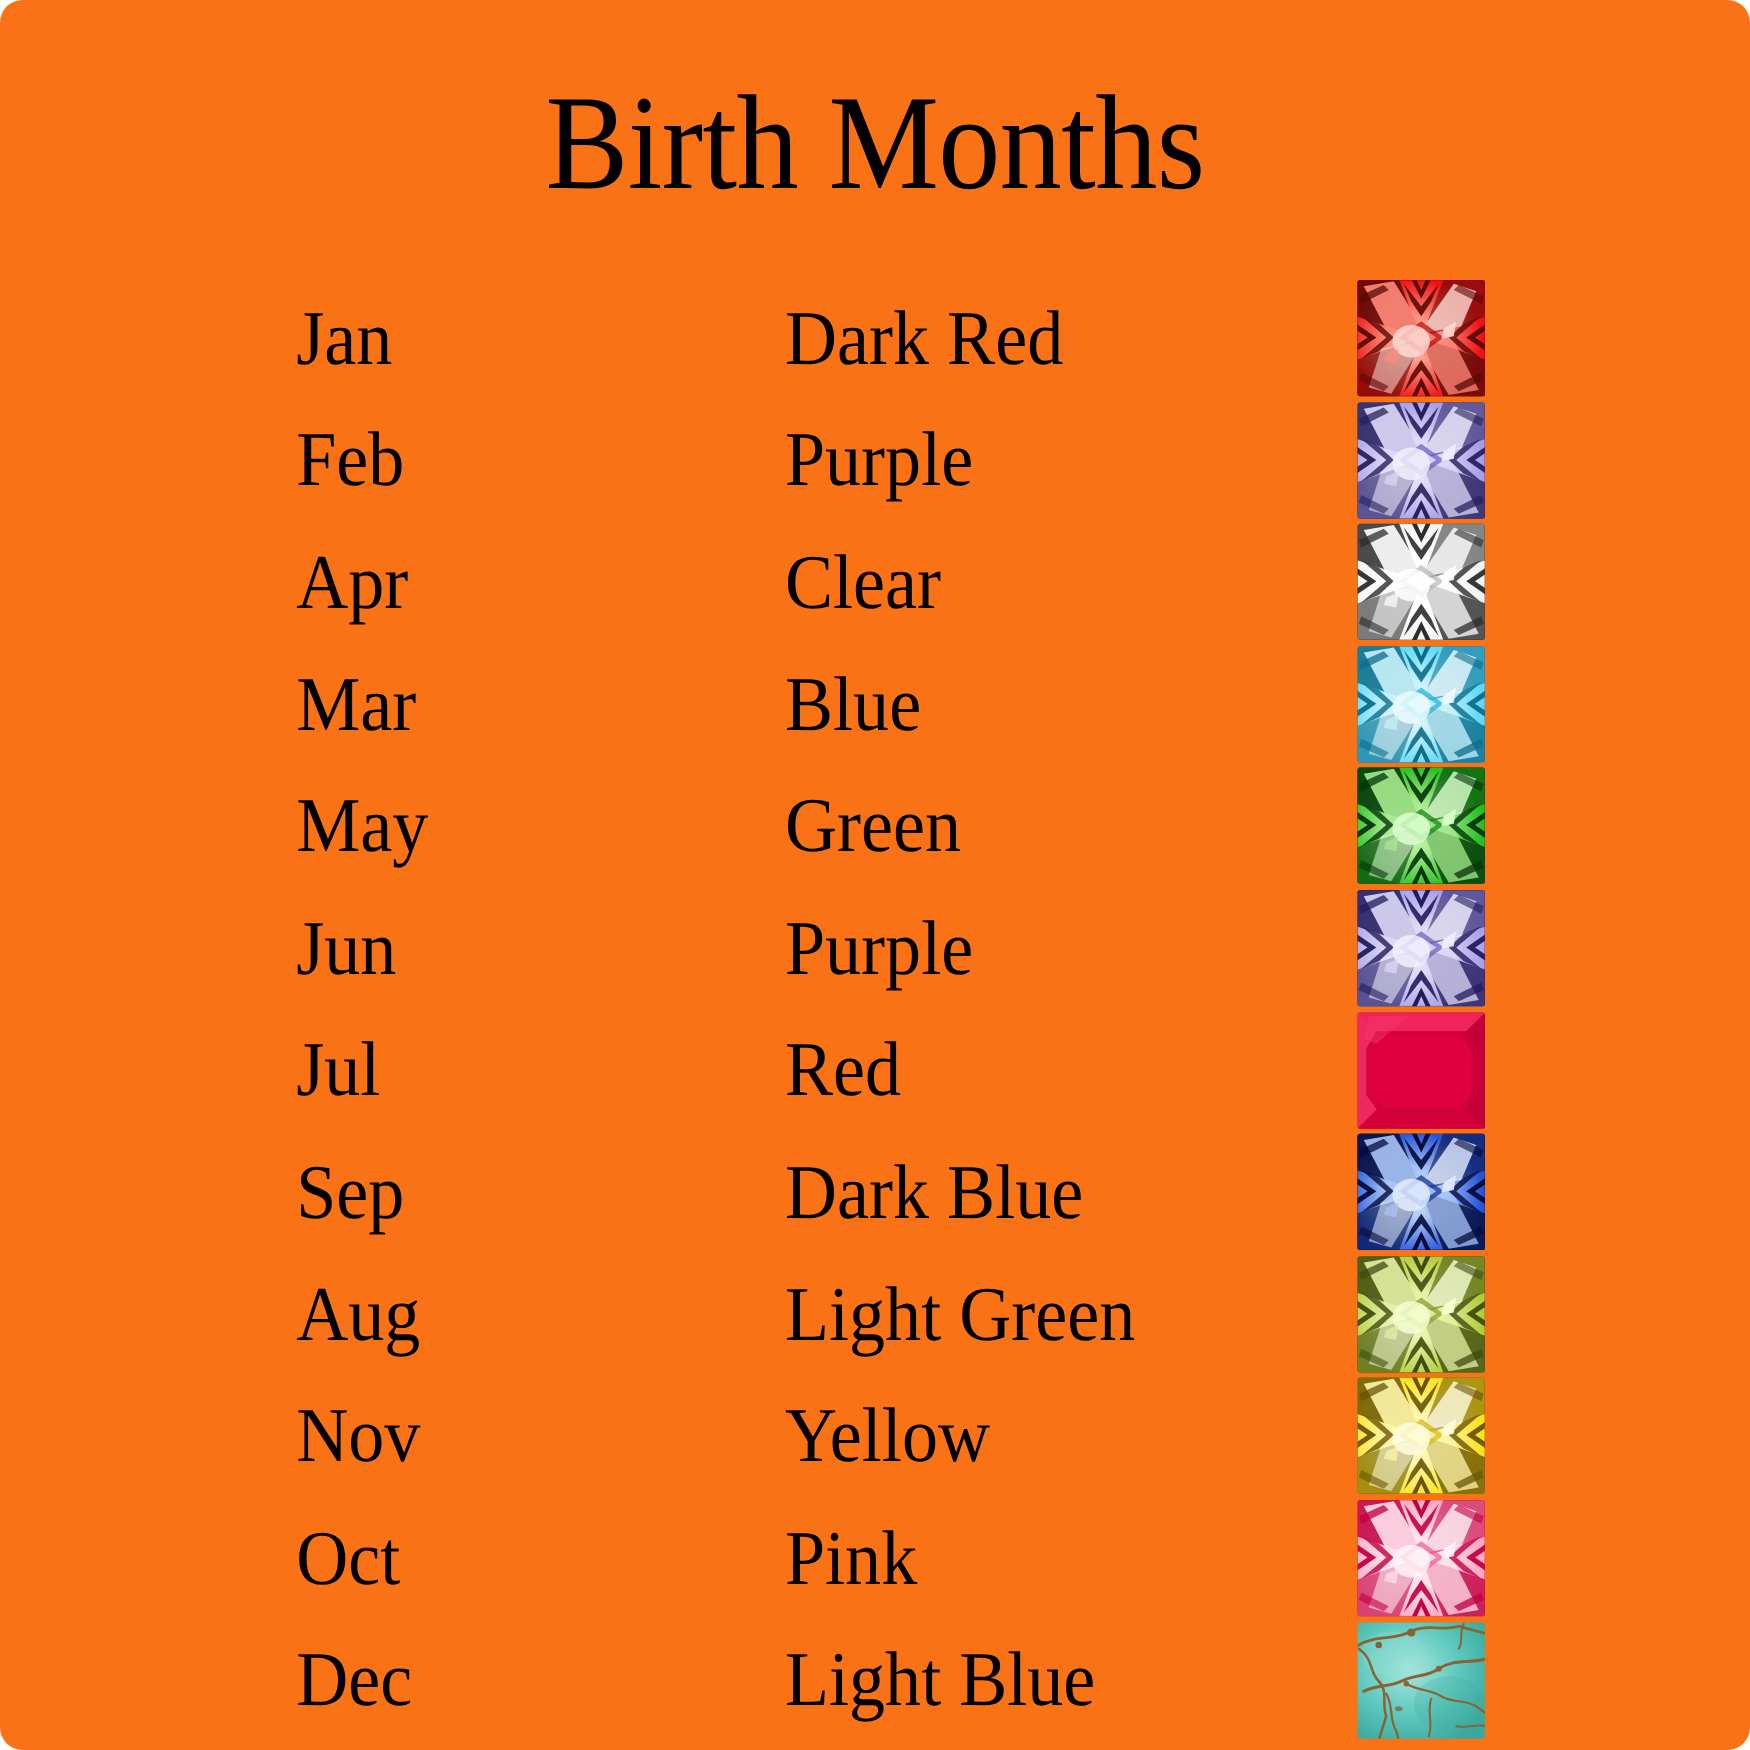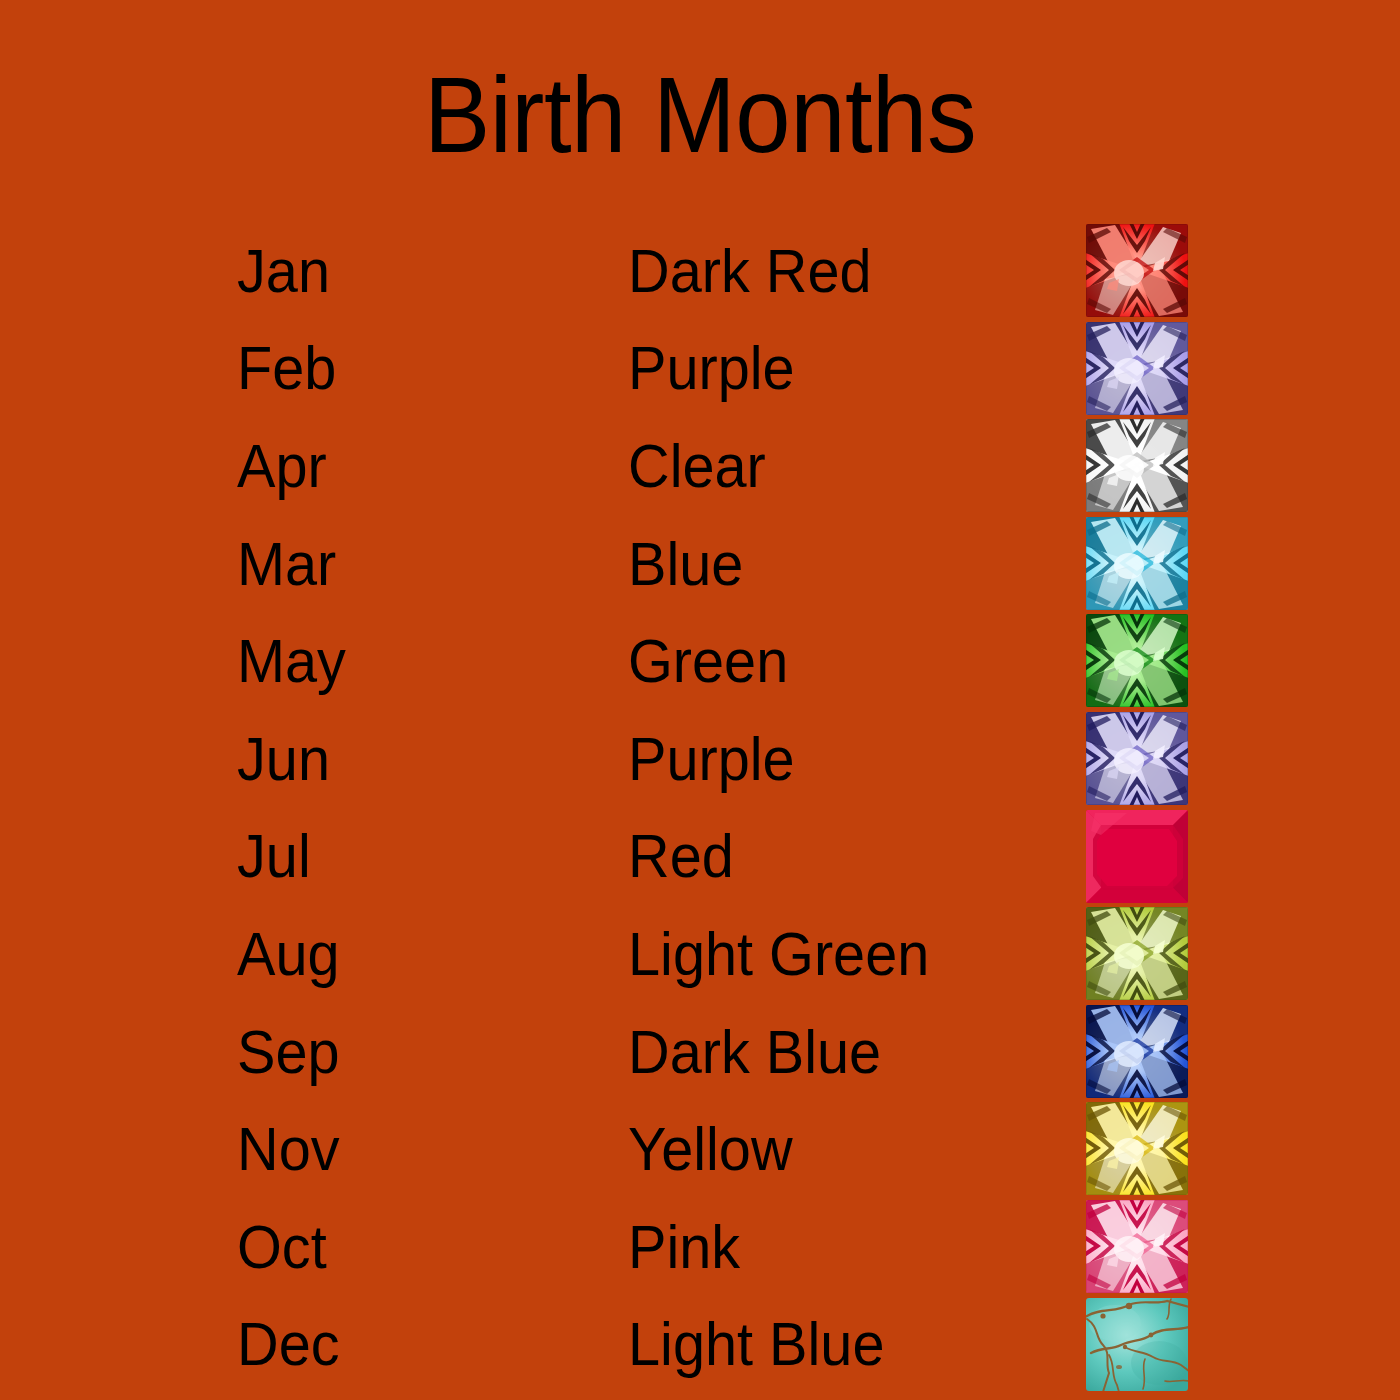--- a/index.html
+++ b/index.html
@@ -5,23 +5,24 @@
 <style>
   html, body {
     margin: 0;
     padding: 0;
     background: #ffffff;
   }
   #page {
     position: relative;
     width: 1400px;
     height: 1400px;
-    background: #c2410c;
+    background: #f97316;
     overflow: hidden;
-    font-family: Liberation Sans, sans-serif;
+    font-family: Liberation Serif, serif;
+    border-radius: 18px;
   }
   #title {
     position: absolute;
     left: 0;
     top: 58px;
     width: 1400px;
     text-align: center;
     font-size: 108px;
     line-height: 1.05;
     font-weight: 400;
@@ -437,20 +438,78 @@
     <polygon points="0,95 16,79 88,79 104,95" fill="#cf0039" opacity="0.8"></polygon>
     <polygon points="16,16 88,16 98,30 98,69 86,81 18,81 8,67 8,30" fill="#cf0039" opacity="0.85"></polygon>
     <polygon points="20,20 84,20 92,32 92,67 82,77 22,77 12,65 12,32" fill="#e0003f"></polygon>
     <polygon points="10,4 42,4 16,26 6,22" fill="#f7336b" opacity="0.5"></polygon>
     <rect x="0" y="0" width="104" height="95" fill="none" stroke="#a60030" stroke-width="2" opacity="0.45"></rect>
   </g>
 </svg>
         </div>
       </div>
       <div class="row">
+        <div class="month">Sep</div>
+        <div class="colorname">Dark Blue</div>
+        <div class="gemwrap">
+<svg viewBox="0 0 104 95" xmlns="http://www.w3.org/2000/svg" shape-rendering="geometricPrecision">
+  <defs>
+    <radialGradient id="g8" cx="45%" cy="52%" r="52%">
+      <stop offset="0%" stop-color="#e2ecff"></stop>
+      <stop offset="42%" stop-color="#a8c4f7"></stop>
+      <stop offset="100%" stop-color="#2455d8"></stop>
+    </radialGradient>
+    <clipPath id="cp8">
+                <rect x="1" y="1" width="102" height="93" rx="2"></rect>
+              </clipPath>
+  </defs>
+  <g clip-path="url(#cp8)">
+    <rect x="0" y="0" width="104" height="95" fill="url(#g8)"></rect>
+
+    <polygon points="0,0 34,0 52,47 0,30" fill="#050c3a" opacity="0.85"></polygon>
+    <polygon points="104,0 70,0 52,47 104,30" fill="#050c3a" opacity="0.55"></polygon>
+    <polygon points="0,95 34,95 52,47 0,65" fill="#050c3a" opacity="0.6"></polygon>
+    <polygon points="104,95 70,95 52,47 104,65" fill="#050c3a" opacity="0.8"></polygon>
+
+    <polygon points="6,6 30,2 56,44 30,52" fill="#a8c4f7" opacity="0.9"></polygon>
+    <polygon points="98,89 74,93 48,50 74,42" fill="#a8c4f7" opacity="0.75"></polygon>
+    <polygon points="96,10 78,4 50,44 84,38" fill="#e2ecff" opacity="0.8"></polygon>
+    <polygon points="10,87 28,92 54,50 20,56" fill="#e2ecff" opacity="0.55"></polygon>
+
+    <polygon points="44,0 52,16 60,0 56,0 52,9 48,0" fill="#050c3a"></polygon>
+    <polygon points="38,4 52,22 66,4 60,18 52,30 44,18" fill="#050c3a" opacity="0.9"></polygon>
+
+    <polygon points="44,95 52,79 60,95 56,95 52,86 48,95" fill="#050c3a"></polygon>
+    <polygon points="38,91 52,73 66,91 60,77 52,65 44,77" fill="#050c3a" opacity="0.9"></polygon>
+
+    <polygon points="0,36 16,47 0,58 0,53 9,47 0,41" fill="#050c3a" opacity="0.95"></polygon>
+    <polygon points="4,30 24,47 4,64 18,58 30,47 18,36" fill="#050c3a" opacity="0.8"></polygon>
+
+    <polygon points="104,36 88,47 104,58 104,53 95,47 104,41" fill="#050c3a" opacity="0.95"></polygon>
+    <polygon points="100,30 80,47 100,64 86,58 74,47 86,36" fill="#050c3a" opacity="0.8"></polygon>
+
+    <polygon points="52,34 70,47 52,60 34,47" fill="#13339c" opacity="0.75"></polygon>
+    <polygon points="52,39 64,47 52,55 40,47" fill="#a8c4f7" opacity="0.9"></polygon>
+
+    <ellipse cx="44" cy="50" rx="15" ry="13" fill="#e2ecff" opacity="0.85"></ellipse>
+
+    <polygon points="2,14 22,5 26,9 4,20" fill="#050c3a" opacity="0.75"></polygon>
+    <polygon points="102,14 82,5 78,9 100,20" fill="#050c3a" opacity="0.6"></polygon>
+    <polygon points="2,81 22,90 26,86 4,75" fill="#050c3a" opacity="0.6"></polygon>
+    <polygon points="102,81 82,90 78,86 100,75" fill="#050c3a" opacity="0.75"></polygon>
+
+    <polygon points="70,40 80,34 78,46 68,48" fill="#e2ecff" opacity="0.9"></polygon>
+    <polygon points="24,60 34,56 32,68 22,66" fill="#a8c4f7" opacity="0.7"></polygon>
+
+    <rect x="0" y="0" width="104" height="95" fill="none" stroke="#050c3a" stroke-width="2.5" opacity="0.9"></rect>
+  </g>
+</svg>
+        </div>
+      </div>
+      <div class="row">
         <div class="month">Aug</div>
         <div class="colorname">Light Green</div>
         <div class="gemwrap">
 <svg viewBox="0 0 104 95" xmlns="http://www.w3.org/2000/svg" shape-rendering="geometricPrecision">
   <defs>
     <radialGradient id="g7" cx="45%" cy="52%" r="52%">
       <stop offset="0%" stop-color="#f6ffd2"></stop>
       <stop offset="42%" stop-color="#e4f0a4"></stop>
       <stop offset="100%" stop-color="#b3cc3c"></stop>
     </radialGradient>
@@ -490,78 +549,20 @@
 
     <polygon points="2,14 22,5 26,9 4,20" fill="#414c10" opacity="0.75"></polygon>
     <polygon points="102,14 82,5 78,9 100,20" fill="#414c10" opacity="0.6"></polygon>
     <polygon points="2,81 22,90 26,86 4,75" fill="#414c10" opacity="0.6"></polygon>
     <polygon points="102,81 82,90 78,86 100,75" fill="#414c10" opacity="0.75"></polygon>
 
     <polygon points="70,40 80,34 78,46 68,48" fill="#f6ffd2" opacity="0.9"></polygon>
     <polygon points="24,60 34,56 32,68 22,66" fill="#e4f0a4" opacity="0.7"></polygon>
 
     <rect x="0" y="0" width="104" height="95" fill="none" stroke="#414c10" stroke-width="2.5" opacity="0.9"></rect>
-  </g>
-</svg>
-        </div>
-      </div>
-      <div class="row">
-        <div class="month">Sep</div>
-        <div class="colorname">Dark Blue</div>
-        <div class="gemwrap">
-<svg viewBox="0 0 104 95" xmlns="http://www.w3.org/2000/svg" shape-rendering="geometricPrecision">
-  <defs>
-    <radialGradient id="g8" cx="45%" cy="52%" r="52%">
-      <stop offset="0%" stop-color="#e2ecff"></stop>
-      <stop offset="42%" stop-color="#a8c4f7"></stop>
-      <stop offset="100%" stop-color="#2455d8"></stop>
-    </radialGradient>
-    <clipPath id="cp8">
-                <rect x="1" y="1" width="102" height="93" rx="2"></rect>
-              </clipPath>
-  </defs>
-  <g clip-path="url(#cp8)">
-    <rect x="0" y="0" width="104" height="95" fill="url(#g8)"></rect>
-
-    <polygon points="0,0 34,0 52,47 0,30" fill="#050c3a" opacity="0.85"></polygon>
-    <polygon points="104,0 70,0 52,47 104,30" fill="#050c3a" opacity="0.55"></polygon>
-    <polygon points="0,95 34,95 52,47 0,65" fill="#050c3a" opacity="0.6"></polygon>
-    <polygon points="104,95 70,95 52,47 104,65" fill="#050c3a" opacity="0.8"></polygon>
-
-    <polygon points="6,6 30,2 56,44 30,52" fill="#a8c4f7" opacity="0.9"></polygon>
-    <polygon points="98,89 74,93 48,50 74,42" fill="#a8c4f7" opacity="0.75"></polygon>
-    <polygon points="96,10 78,4 50,44 84,38" fill="#e2ecff" opacity="0.8"></polygon>
-    <polygon points="10,87 28,92 54,50 20,56" fill="#e2ecff" opacity="0.55"></polygon>
-
-    <polygon points="44,0 52,16 60,0 56,0 52,9 48,0" fill="#050c3a"></polygon>
-    <polygon points="38,4 52,22 66,4 60,18 52,30 44,18" fill="#050c3a" opacity="0.9"></polygon>
-
-    <polygon points="44,95 52,79 60,95 56,95 52,86 48,95" fill="#050c3a"></polygon>
-    <polygon points="38,91 52,73 66,91 60,77 52,65 44,77" fill="#050c3a" opacity="0.9"></polygon>
-
-    <polygon points="0,36 16,47 0,58 0,53 9,47 0,41" fill="#050c3a" opacity="0.95"></polygon>
-    <polygon points="4,30 24,47 4,64 18,58 30,47 18,36" fill="#050c3a" opacity="0.8"></polygon>
-
-    <polygon points="104,36 88,47 104,58 104,53 95,47 104,41" fill="#050c3a" opacity="0.95"></polygon>
-    <polygon points="100,30 80,47 100,64 86,58 74,47 86,36" fill="#050c3a" opacity="0.8"></polygon>
-
-    <polygon points="52,34 70,47 52,60 34,47" fill="#13339c" opacity="0.75"></polygon>
-    <polygon points="52,39 64,47 52,55 40,47" fill="#a8c4f7" opacity="0.9"></polygon>
-
-    <ellipse cx="44" cy="50" rx="15" ry="13" fill="#e2ecff" opacity="0.85"></ellipse>
-
-    <polygon points="2,14 22,5 26,9 4,20" fill="#050c3a" opacity="0.75"></polygon>
-    <polygon points="102,14 82,5 78,9 100,20" fill="#050c3a" opacity="0.6"></polygon>
-    <polygon points="2,81 22,90 26,86 4,75" fill="#050c3a" opacity="0.6"></polygon>
-    <polygon points="102,81 82,90 78,86 100,75" fill="#050c3a" opacity="0.75"></polygon>
-
-    <polygon points="70,40 80,34 78,46 68,48" fill="#e2ecff" opacity="0.9"></polygon>
-    <polygon points="24,60 34,56 32,68 22,66" fill="#a8c4f7" opacity="0.7"></polygon>
-
-    <rect x="0" y="0" width="104" height="95" fill="none" stroke="#050c3a" stroke-width="2.5" opacity="0.9"></rect>
   </g>
 </svg>
         </div>
       </div>
       <div class="row">
         <div class="month">Nov</div>
         <div class="colorname">Yellow</div>
         <div class="gemwrap">
 <svg viewBox="0 0 104 95" xmlns="http://www.w3.org/2000/svg" shape-rendering="geometricPrecision">
   <defs>

